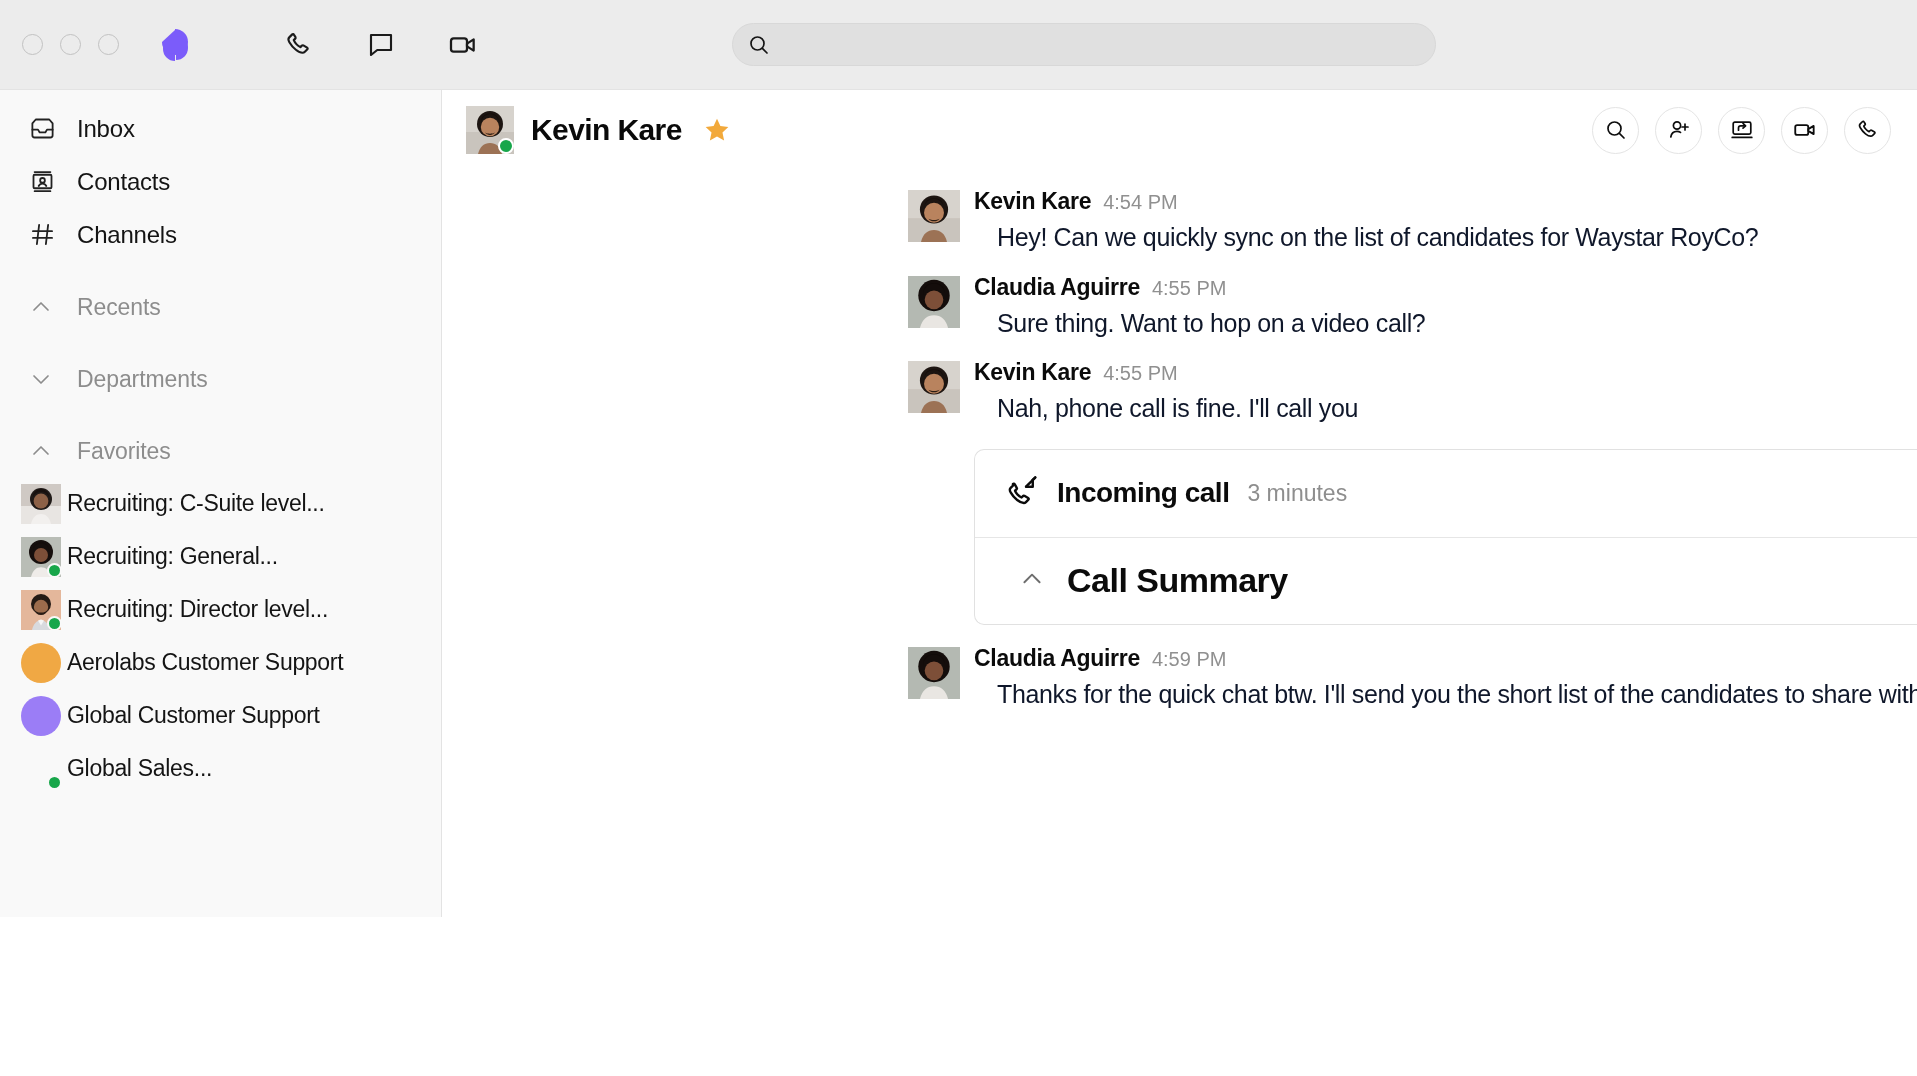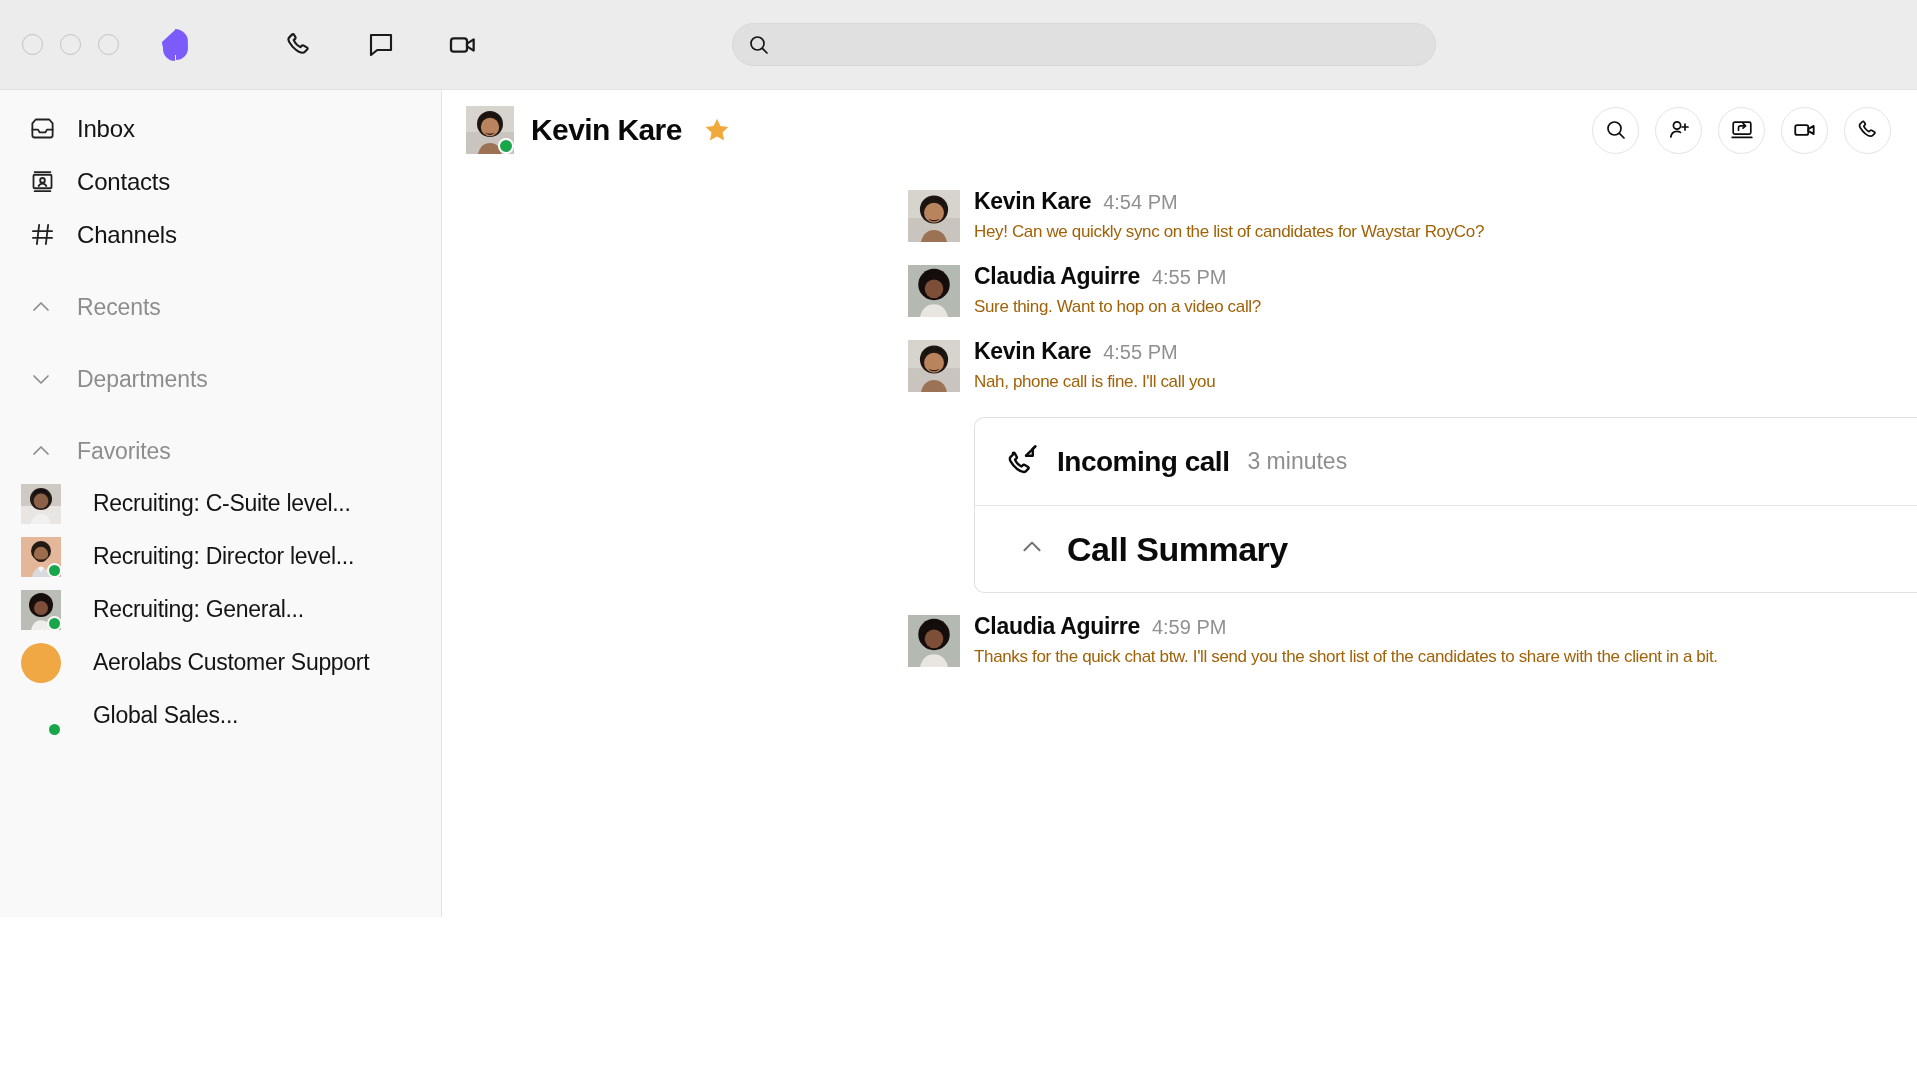--- a/index.html
+++ b/index.html
@@ -68,21 +68,21 @@
     height: 52px; display: flex; align-items: center;
     padding-left: 29px; cursor: pointer; margin-top: 20px;
   }
   .sec-head .chev { width: 30px; display: flex; align-items: center; }
   .sec-head .lbl { font-size: 23px; color: #8d8d8d; margin-left: 18px; letter-spacing: -0.1px; }
 
   .list-item {
     height: 53px; display: flex; align-items: center;
     padding-left: 21px; cursor: pointer;
   }
-  .list-item .lbl { font-size: 23px; color: #141414; margin-left: 32px; letter-spacing: -0.3px; white-space: nowrap; }
+  .list-item .lbl { font-size: 23px; color: #141414; margin-left: 6px; letter-spacing: -0.3px; white-space: nowrap; }
 
   .av { position: relative; width: 40px; height: 40px; flex: 0 0 40px; }
   .av .disc { width: 40px; height: 40px; border-radius: 50%; overflow: hidden; background: #d0d0d0; }
   .av svg { display: block; }
   .dot {
     position: absolute; right: -1px; bottom: -1px;
     width: 15px; height: 15px; border-radius: 50%;
     background: #17a64a; border: 2.5px solid #f9f9f9;
   }
   .swatch { width: 40px; height: 40px; border-radius: 50%; flex: 0 0 40px; }
@@ -110,21 +110,21 @@
 
   
   .messages { flex: 1; overflow: hidden; padding-top: 8px; }
   .msg { display: flex; padding: 10px 0 10px 466px; position: relative; }
   .msg .m-av { position: absolute; left: 466px; top: 12px; width: 52px; height: 52px; }
   .msg .m-av .disc { width: 52px; height: 52px; border-radius: 50%; overflow: hidden; }
   .m-body { padding-left: 66px; padding-right: 30px; }
   .m-meta { display: flex; align-items: baseline; gap: 12px; }
   .m-name { font-size: 23px; font-weight: bold; color: #0b0b0b; letter-spacing: -0.3px; }
   .m-time { font-size: 20px; color: #909090; }
-  .m-text { font-size: 17px; color: #a16207; margin-top: 6px; letter-spacing: -0.35px; line-height: 1.3; white-space: nowrap; }
+  .m-text { font-size: 25px; color: #0f172a; margin-top: 6px; letter-spacing: -0.35px; line-height: 1.3; white-space: nowrap; margin-left: 23px; }
 
   .call-card {
     margin: 14px 0 10px 532px;
     border: 1px solid #e1e1e1;
     border-right: none;
     border-radius: 10px 0 0 10px;
     background: #fff;
     width: 1385px;
   }
   .cc-row1 { height: 88px; display: flex; align-items: center; padding-left: 30px; border-bottom: 1px solid #e6e6e6; gap: 18px; }
@@ -263,55 +263,59 @@
             </svg>
           </span>
         </span>
         <span class="lbl">Recruiting: C-Suite level...</span>
       </div>
 
       <div class="list-item">
         <span class="av">
           <span class="disc">
             <svg width="40" height="40" viewBox="0 0 40 40">
+              <rect width="40" height="40" fill="#b9bdb6"></rect>
+              <circle cx="20" cy="15" r="12" fill="#160f0d"></circle>
+              <circle cx="20" cy="18" r="7" fill="#7d4f38"></circle>
+              <path d="M12 14a8 8 0 0 1 16 0c0-6-3.5-8.5-8-8.5S12 8 12 14z" fill="#120c0a"></path>
+              <path d="M10 40c1.6-6.6 5.2-9.8 10-9.8s8.4 3.2 10 9.8z" fill="#efece9"></path>
+            </svg>
+          </span>
+          <span class="dot"></span>
+        </span>
+        <span class="lbl">Recruiting: General...</span>
+      </div>
+
+      <div class="list-item">
+        <span class="av">
+          <span class="disc">
+            <svg width="40" height="40" viewBox="0 0 40 40">
               <rect width="40" height="40" fill="#e4b79b"></rect>
               <circle cx="20" cy="14" r="10" fill="#241a14"></circle>
               <circle cx="20" cy="17" r="7.2" fill="#9c6c4c"></circle>
               <path d="M13 19c1 4 3.5 6 7 6s6-2 7-6c-1 2.5-3.8 3.6-7 3.6S14 21.5 13 19z" fill="#2a1d15"></path>
               <path d="M11 40c1.4-6.4 4.6-9.6 9-9.6s7.6 3.2 9 9.6z" fill="#d8dade"></path>
               <path d="M17 30.5l3 5 3-5 -3-1z" fill="#f5f5f5"></path>
             </svg>
           </span>
           <span class="dot"></span>
         </span>
         <span class="lbl">Recruiting: Director level...</span>
       </div>
 
-      <div class="list-item">
-        <span class="av">
-          <span class="disc">
-            <svg width="40" height="40" viewBox="0 0 40 40">
-              <rect width="40" height="40" fill="#b9bdb6"></rect>
-              <circle cx="20" cy="15" r="12" fill="#160f0d"></circle>
-              <circle cx="20" cy="18" r="7" fill="#7d4f38"></circle>
-              <path d="M12 14a8 8 0 0 1 16 0c0-6-3.5-8.5-8-8.5S12 8 12 14z" fill="#120c0a"></path>
-              <path d="M10 40c1.6-6.6 5.2-9.8 10-9.8s8.4 3.2 10 9.8z" fill="#efece9"></path>
-            </svg>
-          </span>
-          <span class="dot"></span>
-        </span>
-        <span class="lbl">Recruiting: General...</span>
-      </div>
-
 
       <div class="list-item">
         <span class="swatch" style="background:#f0a844"></span>
         <span class="lbl">Aerolabs Customer Support</span>
       </div>
 
+      <div class="list-item">
+        <span class="swatch" style="background:#9b7df6"></span>
+        <span class="lbl">Global Customer Support</span>
+      </div>
 
       <div class="list-item">
         <span class="av">
           <span class="disc" style="background:#d3d3d3"></span>
           <span class="dot"></span>
         </span>
         <span class="lbl">Global Sales...</span>
       </div>
 
     </div>

